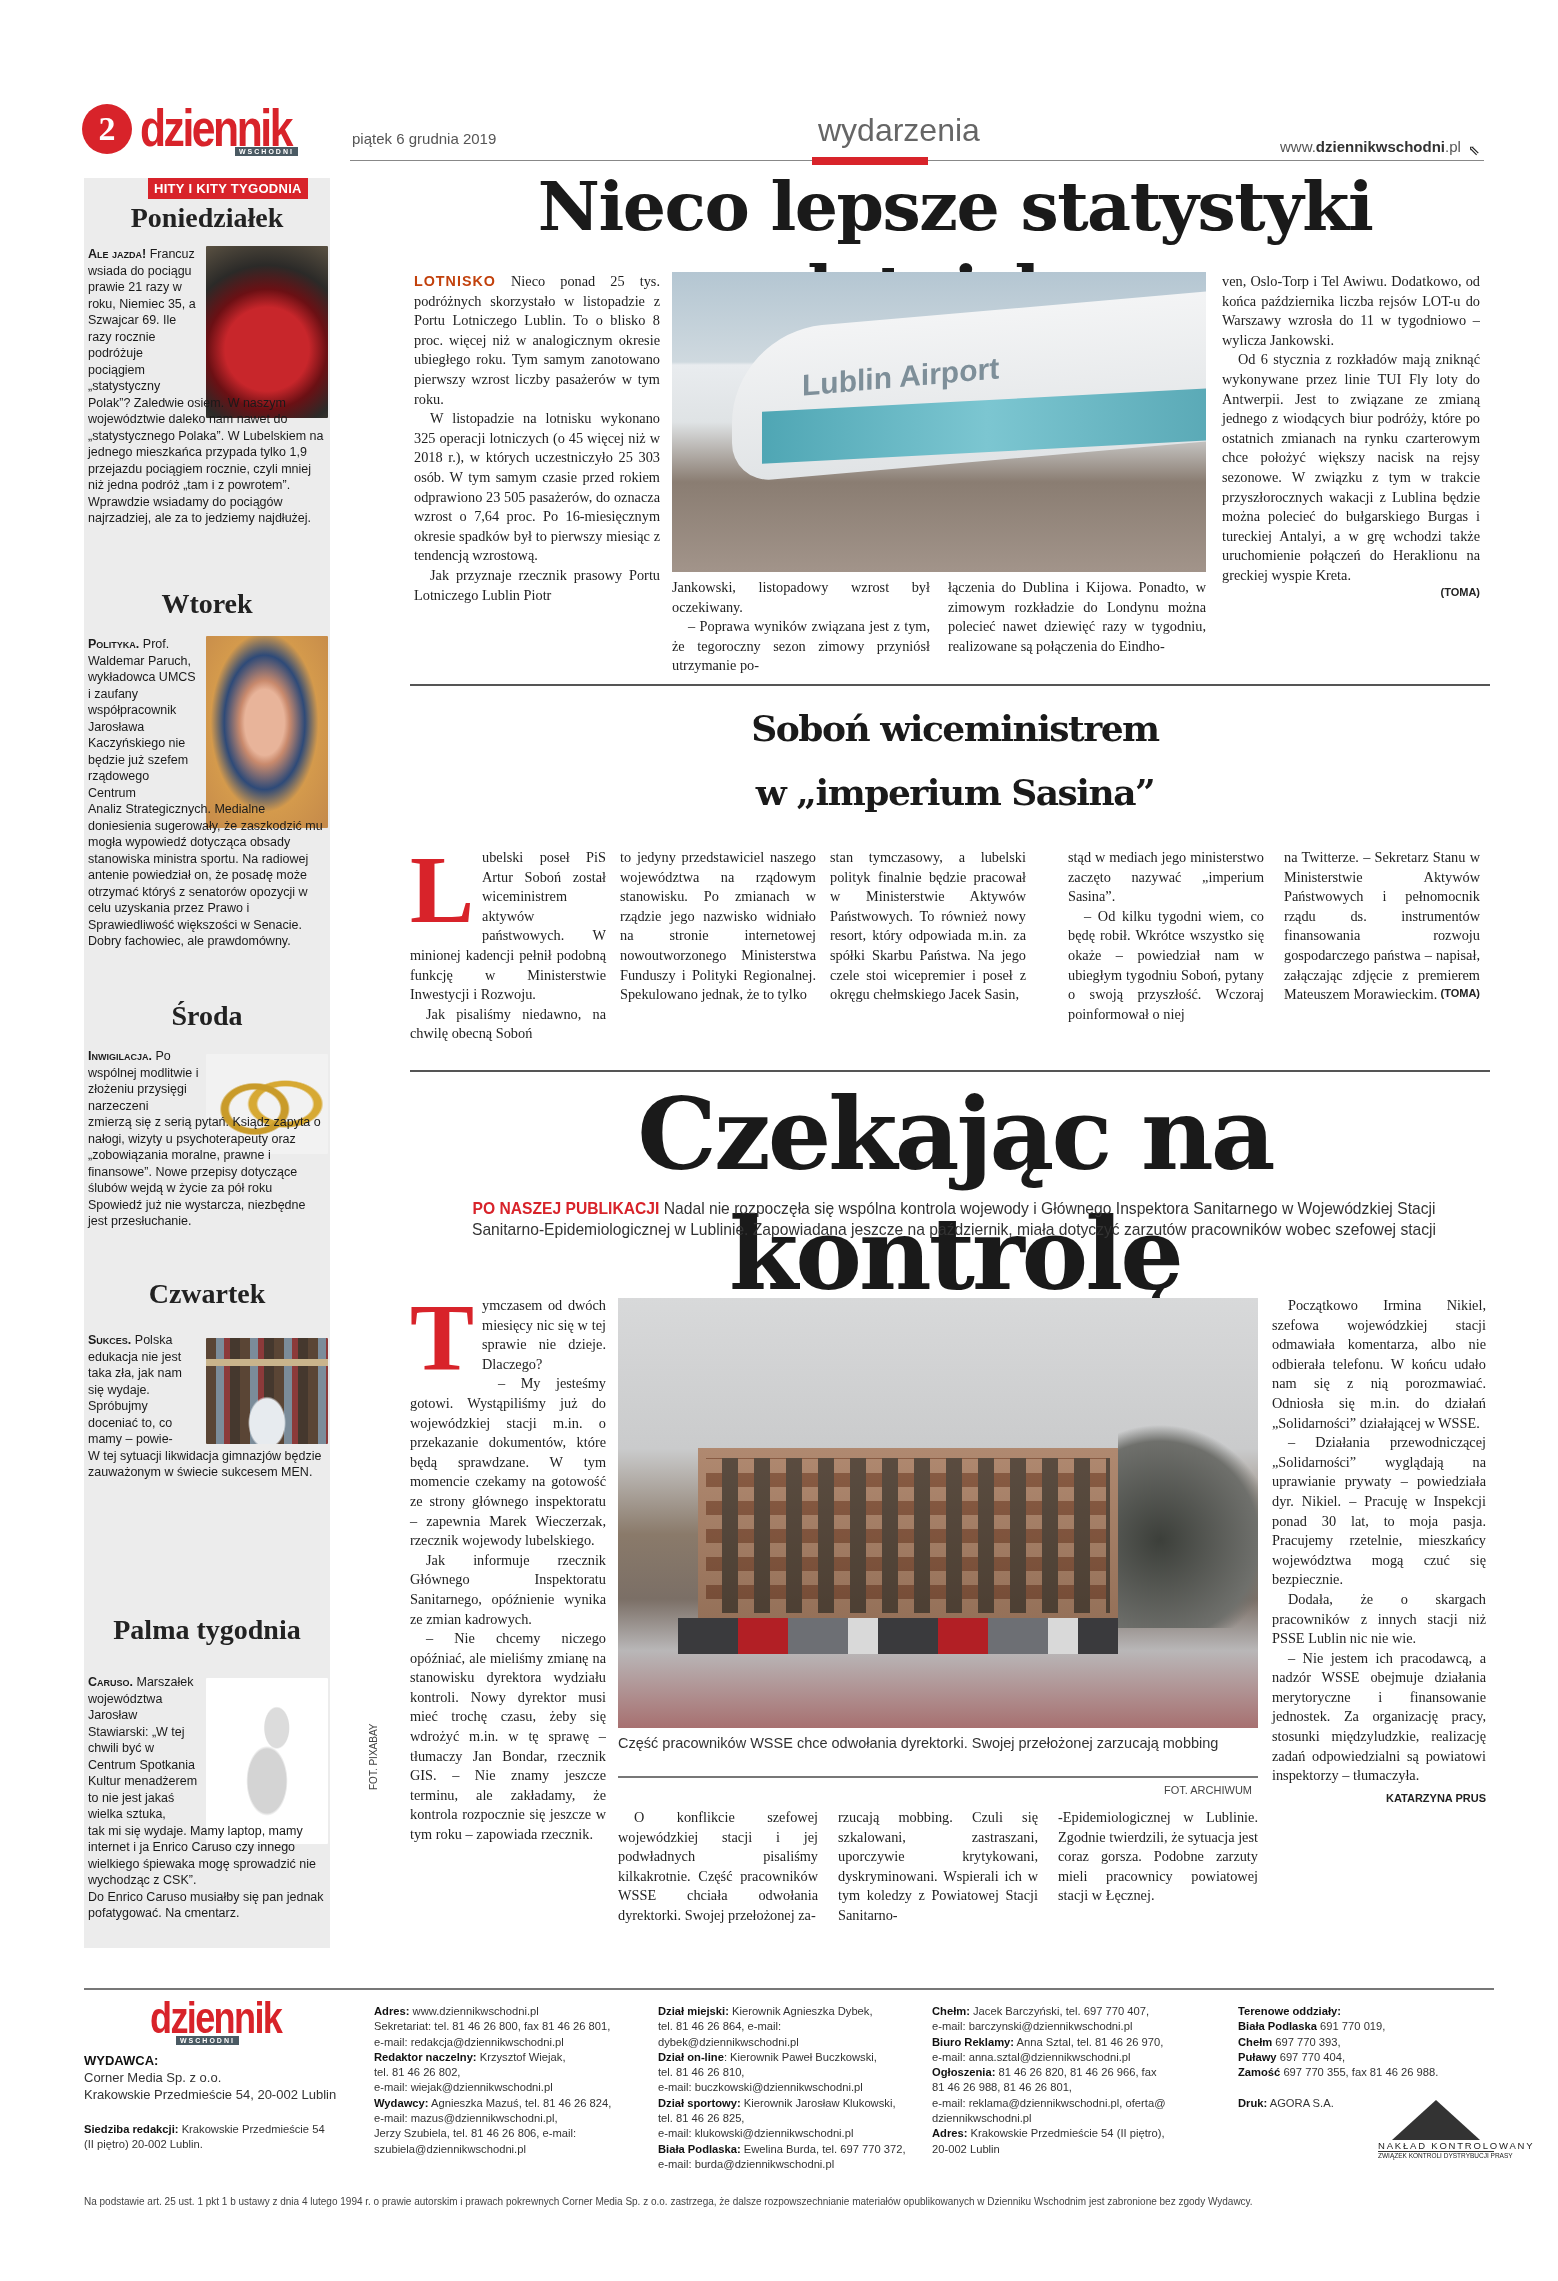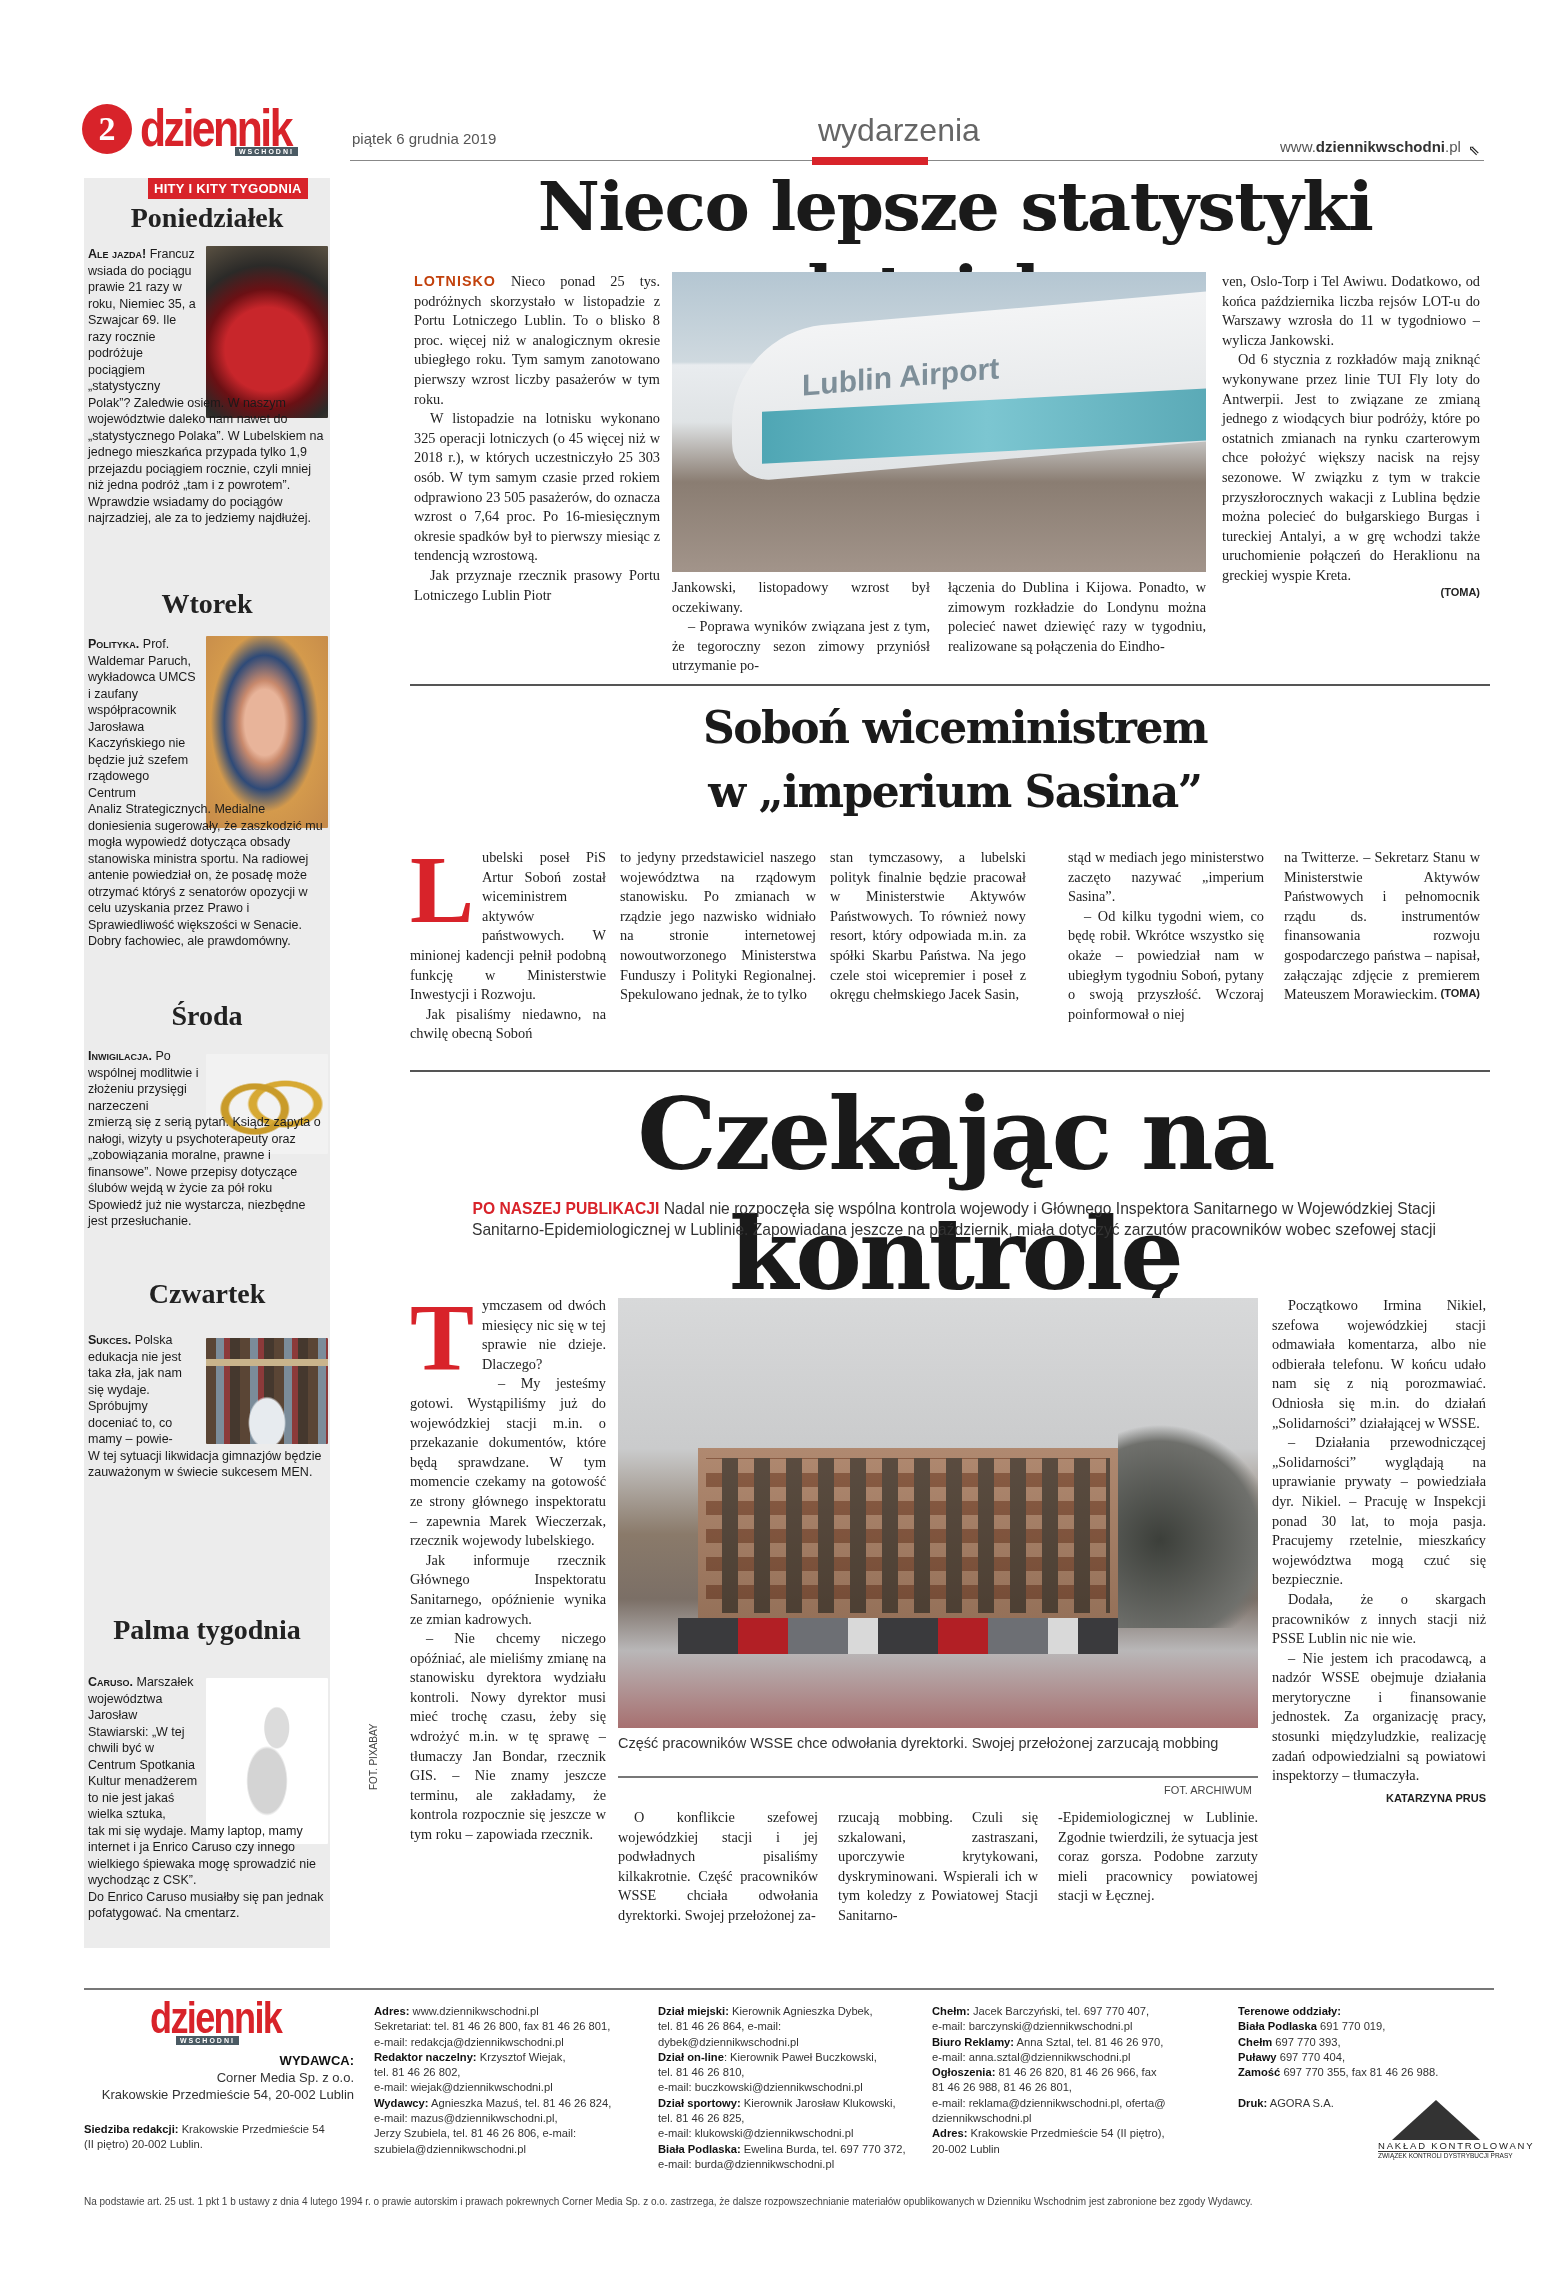--- a/index.html
+++ b/index.html
@@ -134,21 +134,21 @@
 <div class="abs col" style="left:948px;top:578px;width:258px">
   <p class="noind">łączenia do Dublina i Kijowa. Ponadto, w zimowym rozkładzie do Londynu można polecieć nawet dziewięć razy w tygodniu, realizowane są połączenia do Eindho-</p>
 </div>
 <div class="abs col" style="left:1222px;top:272px;width:258px">
   <p class="noind">ven, Oslo-Torp i Tel Awiwu. Dodatkowo, od końca października liczba rejsów LOT-u do Warszawy wzrosła do 11 w tygodniowo – wylicza Jankowski.</p>
   <p>Od 6 stycznia z rozkładów mają zniknąć wykonywane przez linie TUI Fly loty do Antwerpii. Jest to związane ze zmianą jednego z wiodących biur podróży, które po ostatnich zmianach na rynku czarterowym chce położyć większy nacisk na rejsy sezonowe. W związku z tym w trakcie przyszłorocznych wakacji z Lublina będzie można polecieć do bułgarskiego Burgas i tureckiej Antalyi, a w grę wchodzi także uruchomienie połączeń do Heraklionu na greckiej wyspie Kreta.</p>
   <span class="sig">(TOMA)</span>
 </div>
 <div class="abs rule" style="left:410px;top:684px;width:1080px"></div>
 
-<div class="abs headline" style="left:410px;top:696px;width:1090px;font-size:44px;line-height:64px">
+<div class="abs headline" style="left:410px;top:696px;width:1090px;font-size:36px;line-height:64px">
   <div>Soboń wiceministrem</div>
   <div>w „imperium Sasina”</div>
 </div>
 <div class="abs col" style="left:410px;top:848px;width:196px">
   <p class="noind"><span class="dropcap">L</span><span>ubelski poseł PiS Artur Soboń został wiceministrem aktywów państwowych. W minionej kadencji pełnił podobną funkcję w Ministerstwie Inwestycji i Rozwoju.</span></p>
   <p>Jak pisaliśmy niedawno, na chwilę obecną Soboń</p>
 </div>
 <div class="abs col" style="left:620px;top:848px;width:196px">
     <p class="noind">to jedyny przedstawiciel naszego województwa na rządowym stanowisku. Po zmianach w rządzie jego nazwisko widniało na stronie internetowej nowoutworzonego Ministerstwa Funduszy i Polityki Regionalnej. Spekulowano jednak, że to tylko</p>
   </div>
@@ -196,21 +196,21 @@
   <p>Początkowo Irmina Nikiel, szefowa wojewódzkiej stacji odmawiała komentarza, albo nie odbierała telefonu. W końcu udało nam się z nią porozmawiać. Odniosła się m.in. do działań „Solidarności” działającej w WSSE.</p>
   <p>– Działania przewodniczącej „Solidarności” wyglądają na uprawianie prywaty – powiedziała dyr. Nikiel. – Pracuję w Inspekcji ponad 30 lat, to moja pasja. Pracujemy rzetelnie, mieszkańcy województwa mogą czuć się bezpiecznie.</p>
   <p>Dodała, że o skargach pracowników z innych stacji niż PSSE Lublin nic nie wie.</p>
   <p>– Nie jestem ich pracodawcą, a nadzór WSSE obejmuje działania merytoryczne i finansowanie jednostek. Za organizację pracy, stosunki międzyludzkie, realizację zadań odpowiedzialni są powiatowi inspektorzy – tłumaczyła.</p>
   <span class="sig" style="margin-top:6px">KATARZYNA PRUS</span>
 </div>
 
 <div class="abs" style="left:84px;top:1988px;width:1410px;height:2px;background:#777"></div>
 <div class="abs footlogo">dziennik</div>
 <div class="abs logo-sub" style="left:176px;top:2036px">WSCHODNI</div>
-<div class="abs foot" style="left:84px;top:2052px;width:270px;text-align:right;font-size:13px;line-height:17px">
+<div class="abs foot" style="left:84px;top:2052px;width:270px;text-align:left;font-size:13px;line-height:17px">
   <div><b>WYDAWCA:</b></div>
   <div>Corner Media  Sp. z o.o.</div>
   <div>Krakowskie Przedmieście 54, 20-002 Lublin</div>
 </div>
 <div class="abs foot" style="left:84px;top:2122px;width:250px">
   <b>Siedziba redakcji:</b> <span>Krakowskie Przedmieście 54 (II piętro) 20-002 Lublin.</span>
 </div>
 
 <div class="abs foot" style="left:374px;top:2004px;width:280px" id="fc1">
     <div><b>Adres:</b><span> www.dziennikwschodni.pl</span></div>

